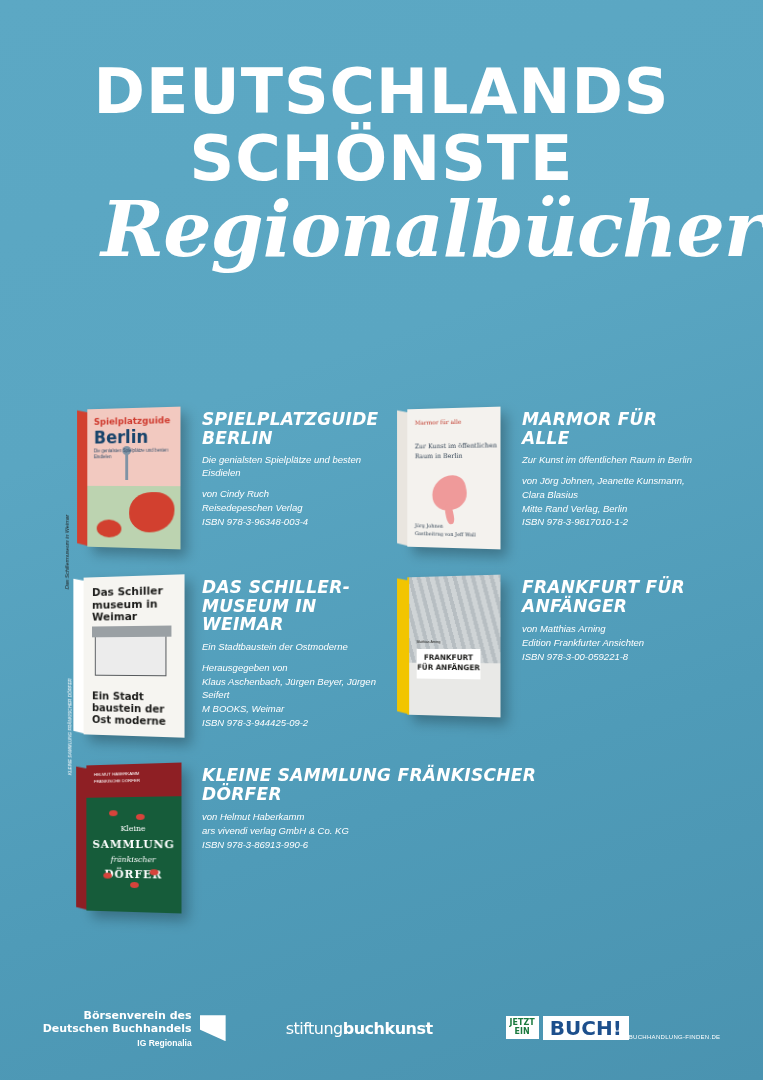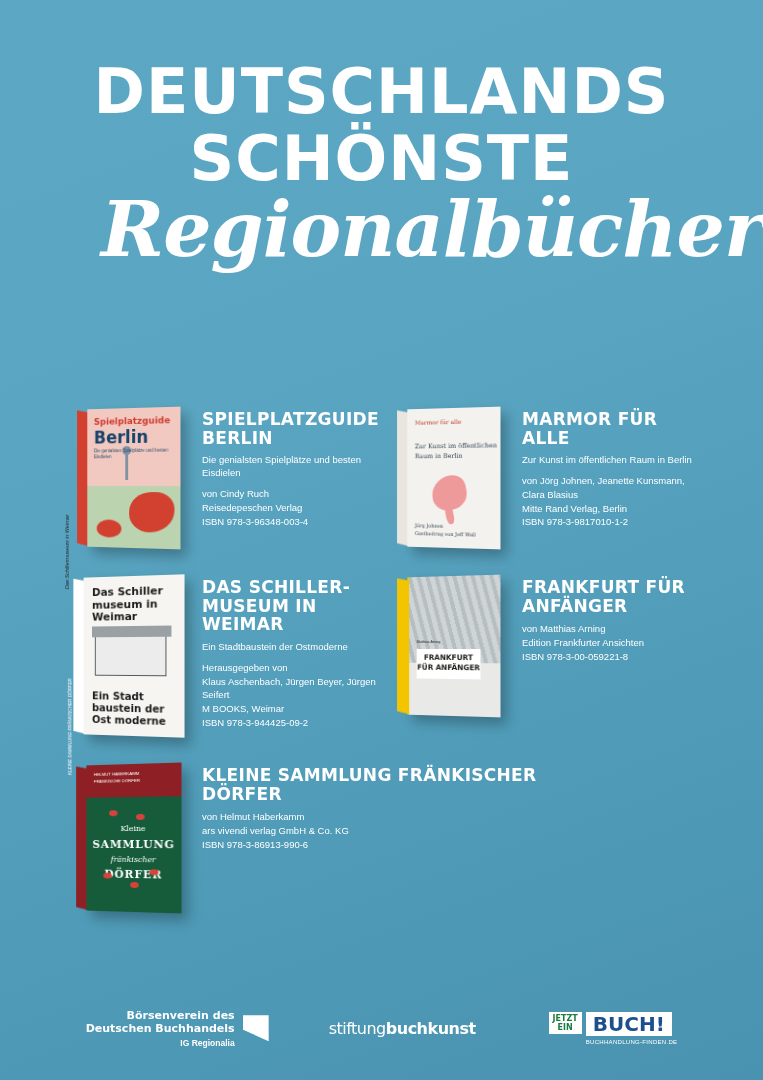--- a/index.html
+++ b/index.html
@@ -55,20 +55,21 @@
     width: 118px;
     flex: 0 0 118px;
     display: flex;
     align-items: flex-start;
     justify-content: center;
     position: relative;
   }
   .txt {
     padding-left: 10px;
     padding-top: 2px;
+    font-style: italic;
   }
   .btitle {
     font-family: "DejaVu Sans", sans-serif;
     font-weight: 700;
     font-size: 17px;
     line-height: 1.1;
     text-transform: uppercase;
     letter-spacing: 0.3px;
   }
   .bsub {
@@ -181,21 +182,21 @@
   .logo-jeb .kicker {
     background:#ffffff; color:#1b7a3f; font-weight:700; font-size:8px;
     padding:2px 4px; line-height:1.15; text-align:center;
     font-family:"DejaVu Sans",sans-serif;
   }
   .logo-jeb .buch {
     background:#ffffff; color:#1d4f8c; font-weight:700; font-size:20px;
     padding:1px 7px; line-height:1.1; font-family:"DejaVu Sans",sans-serif;
   }
   .logo-jeb .url { font-size:6px; letter-spacing:0.3px; margin-top:3px; }
-  .jeb-col { display:flex; flex-direction:column; align-items:flex-start; }
+  .jeb-col { display:flex; flex-direction:row; align-items:flex-end; }
 </style>
 </head>
 <body>
 
 <div class="poster">
 
   <div class="headline">
     <div class="l1">DEUTSCHLANDS</div>
     <div class="l2">SCHÖNSTE</div>
     <div class="l3">Regionalbücher</div>

